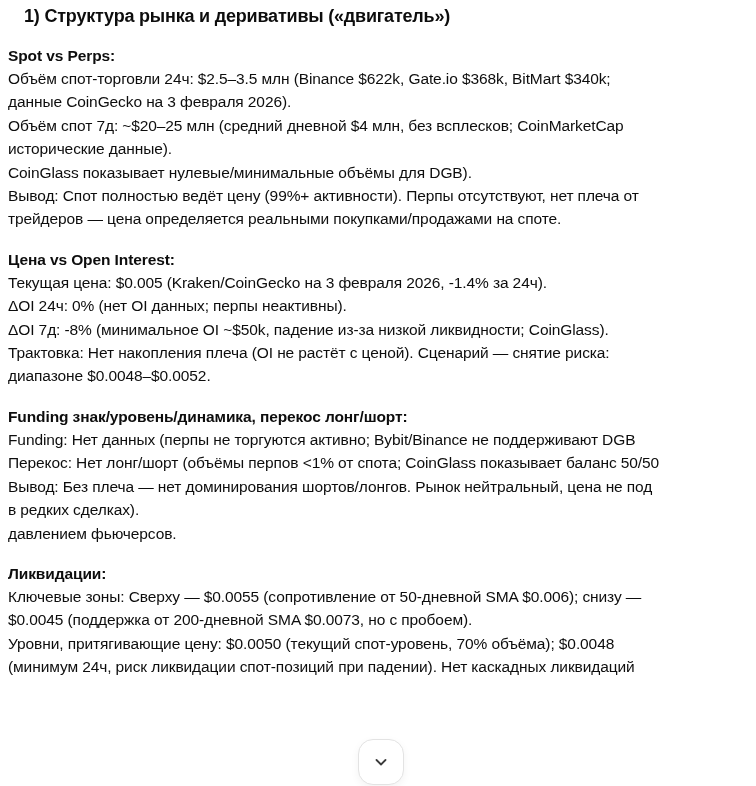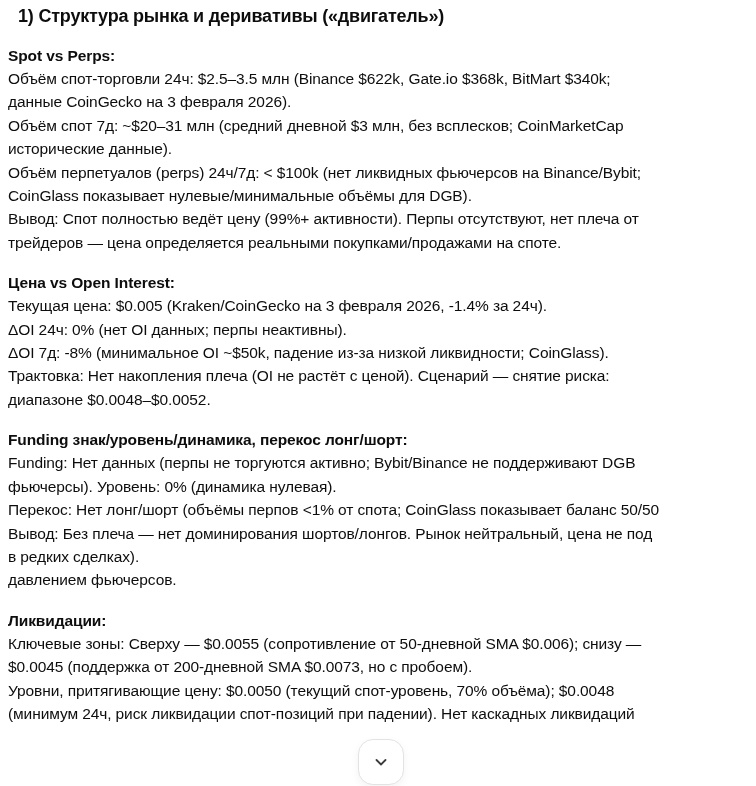--- a/index.html
+++ b/index.html
@@ -16,21 +16,21 @@
     position: relative;
   }
   .doc {
     padding: 5px 8px 0 8px;
     width: 740px;
   }
   .page-title {
     font-size: 18px;
     font-weight: 700;
     line-height: 23px;
-    margin: 0 0 17px 10px;
+    margin: 0 0 17px 16px;
     letter-spacing: -0.2px;
   }
   .sec {
     margin: 0 0 18px 0;
   }
   .sec-head {
     font-size: 15.5px;
     font-weight: 700;
     line-height: 22px;
     margin: 0;
@@ -67,23 +67,22 @@
 <body style="color: rgb(13, 13, 13); background: rgb(255, 255, 255);">
 
 <div class="doc">
   <h1 class="page-title">1) Структура рынка и деривативы («двигатель»)</h1>
   <div>
   <section class="sec">
     <p class="sec-head">Spot vs Perps:</p>
     <div class="sec-lines">
           <div class="line">Объём спот-торговли 24ч: $2.5–3.5 млн (Binance $622k, Gate.io $368k, BitMart $340k;</div>
           <div class="line">данные CoinGecko на 3 февраля 2026).</div>
-          <div class="line">Объём спот 7д: ~$20–31 млн (средний дневной $3 млн, без всплесков; CoinMarketCap</div>
+          <div class="line">Объём спот 7д: ~$20–25 млн (средний дневной $4 млн, без всплесков; CoinMarketCap</div>
           <div class="line">исторические данные).</div>
-          <div class="line">Объём перпетуалов (perps) 24ч/7д: &lt; $100k (нет ликвидных фьючерсов на Binance/Bybit;</div>
           <div class="line">CoinGlass показывает нулевые/минимальные объёмы для DGB).</div>
           <div class="line">Вывод: Спот полностью ведёт цену (99%+ активности). Перпы отсутствуют, нет плеча от</div>
           <div class="line">трейдеров — цена определяется реальными покупками/продажами на споте.</div>
         </div>
   </section>
 
   <section class="sec">
     <p class="sec-head">Цена vs Open Interest:</p>
     <div class="sec-lines">
           <div class="line">Текущая цена: $0.005 (Kraken/CoinGecko на 3 февраля 2026, -1.4% за 24ч).</div>
@@ -91,21 +90,20 @@
           <div class="line">ΔOI 7д: -8% (минимальное OI ~$50k, падение из-за низкой ликвидности; CoinGlass).</div>
           <div class="line">Трактовка: Нет накопления плеча (OI не растёт с ценой). Сценарий — снятие риска:</div>
           <div class="line">диапазоне $0.0048–$0.0052.</div>
         </div>
   </section>
 
   <section class="sec">
     <p class="sec-head">Funding знак/уровень/динамика, перекос лонг/шорт:</p>
     <div class="sec-lines">
           <div class="line">Funding: Нет данных (перпы не торгуются активно; Bybit/Binance не поддерживают DGB</div>
-          <div class="line">фьючерсы). Уровень: 0% (динамика нулевая).</div>
           <div class="line">Перекос: Нет лонг/шорт (объёмы перпов &lt;1% от спота; CoinGlass показывает баланс 50/50</div>
           <div class="line">Вывод: Без плеча — нет доминирования шортов/лонгов. Рынок нейтральный, цена не под</div>
           <div class="line">в редких сделках).</div>
           <div class="line">давлением фьючерсов.</div>
         </div>
   </section>
 
   <section class="sec">
     <p class="sec-head">Ликвидации:</p>
     <div class="sec-lines">

